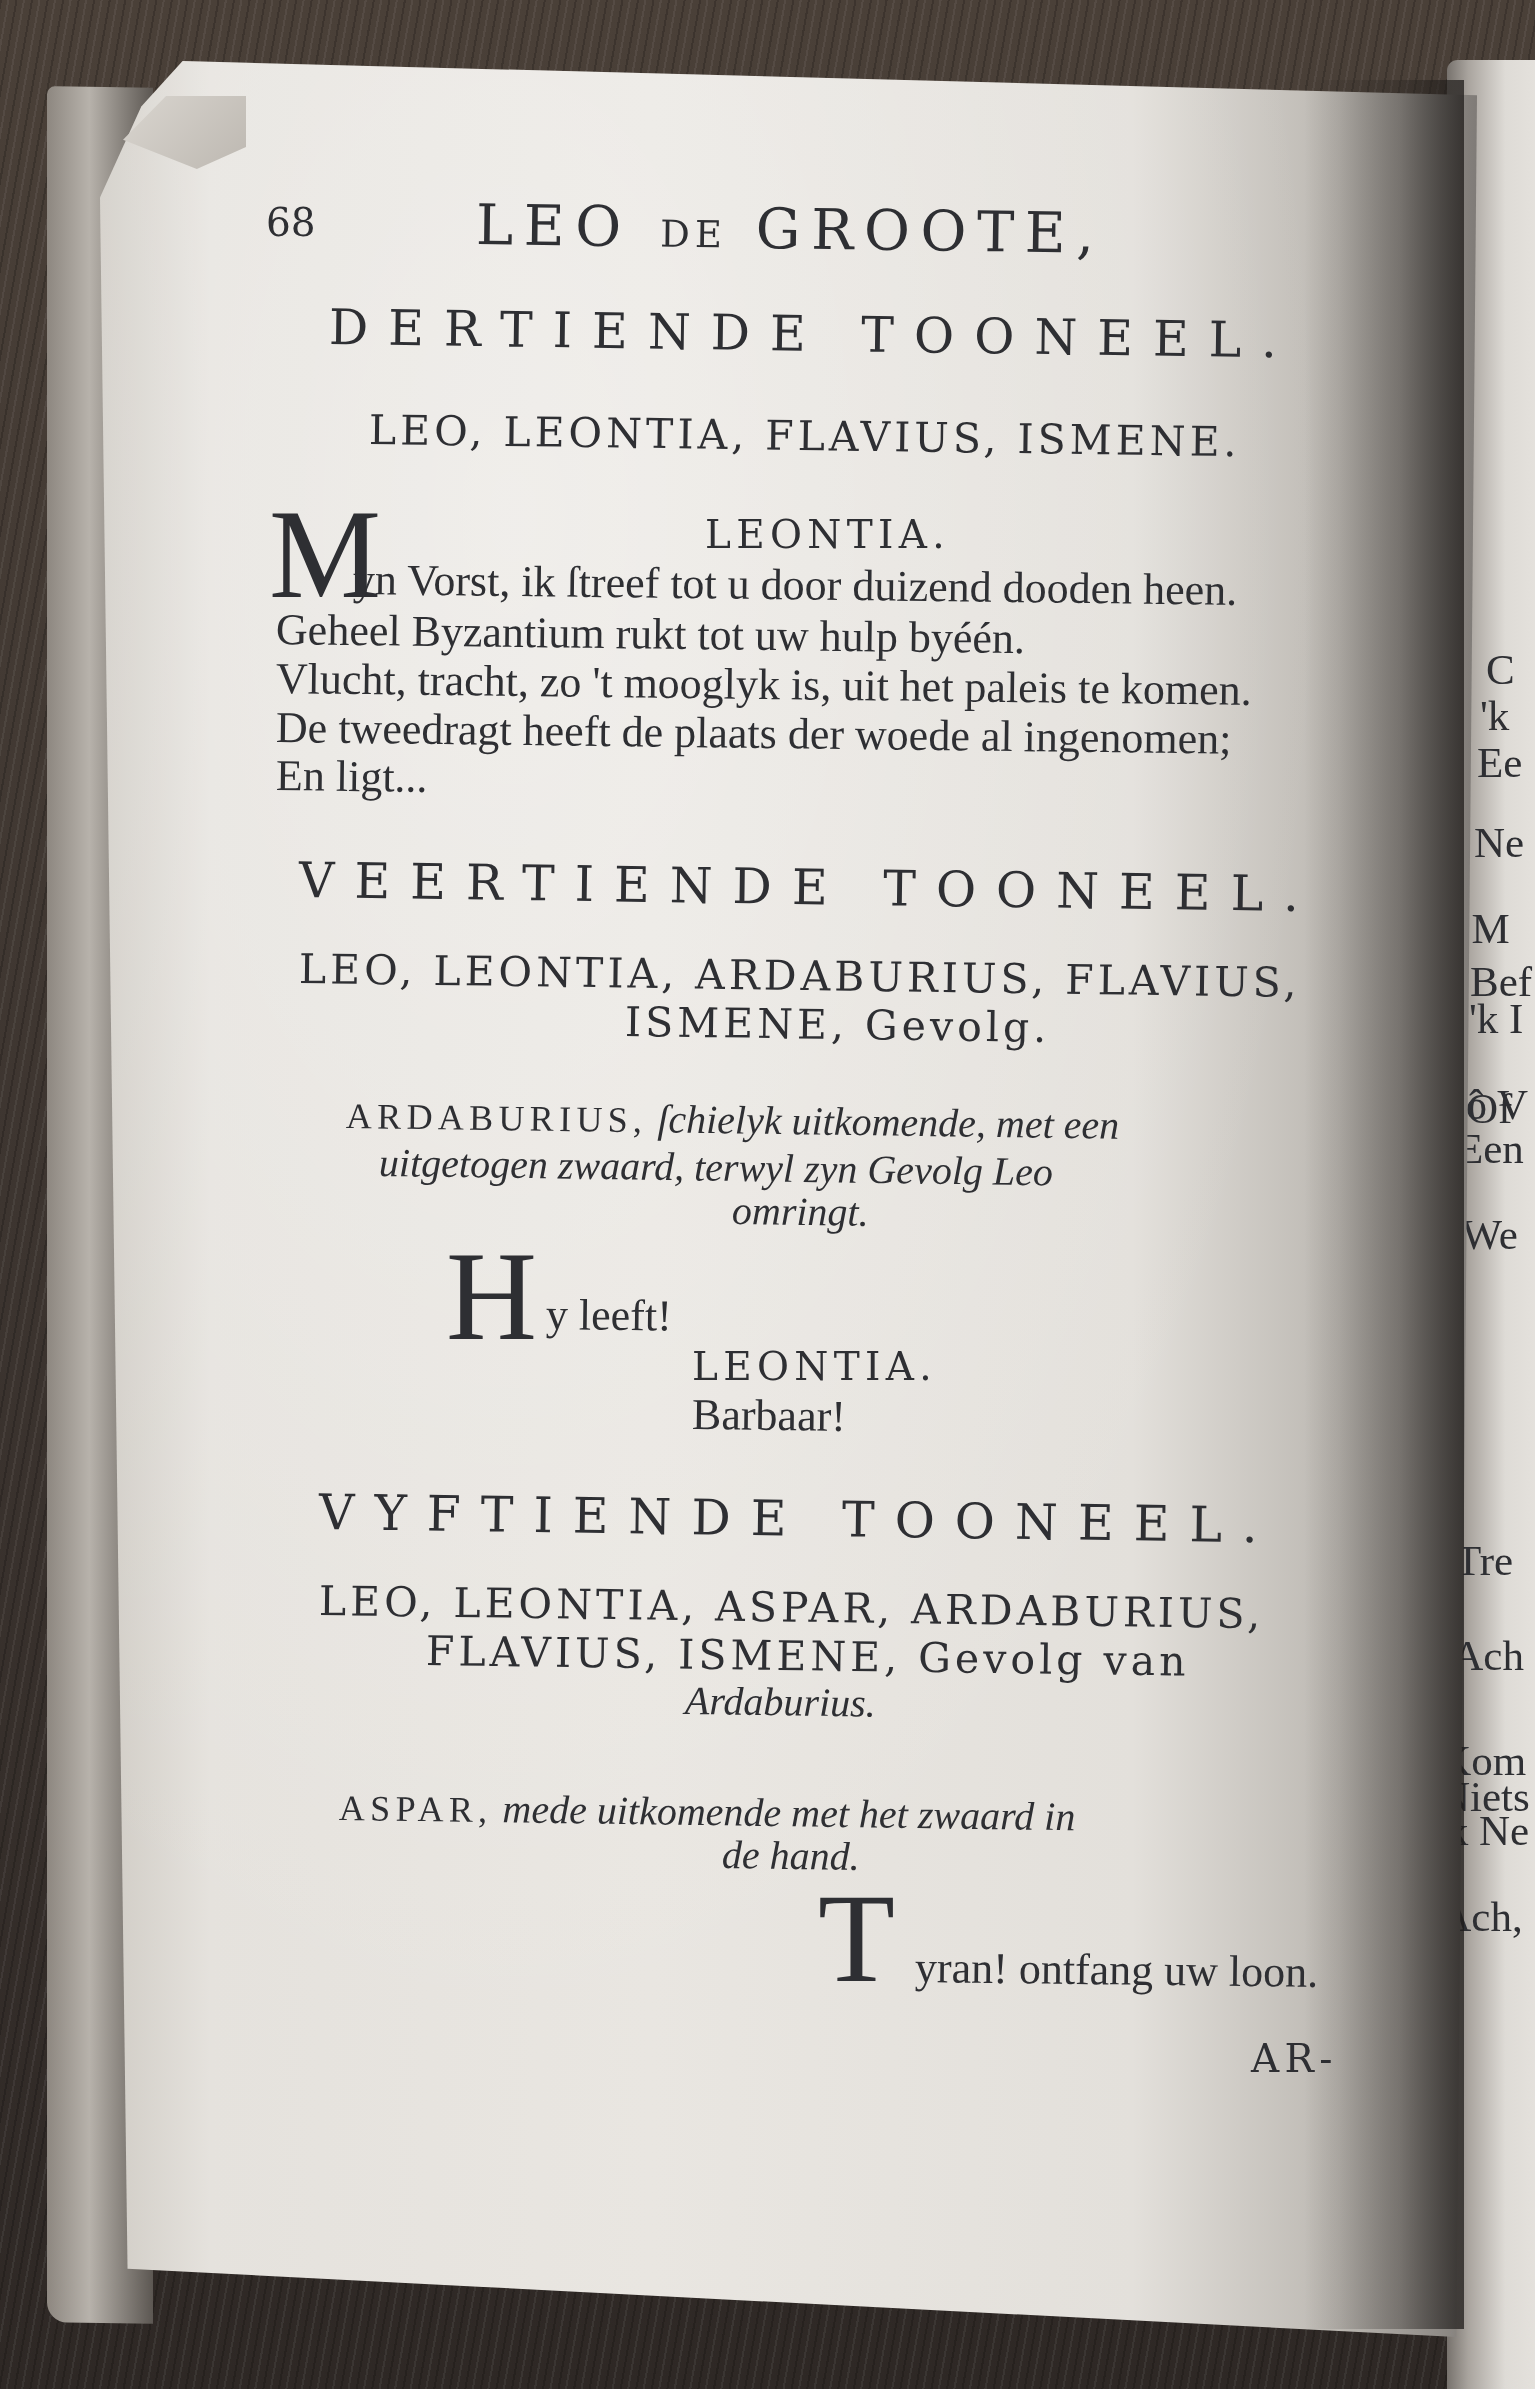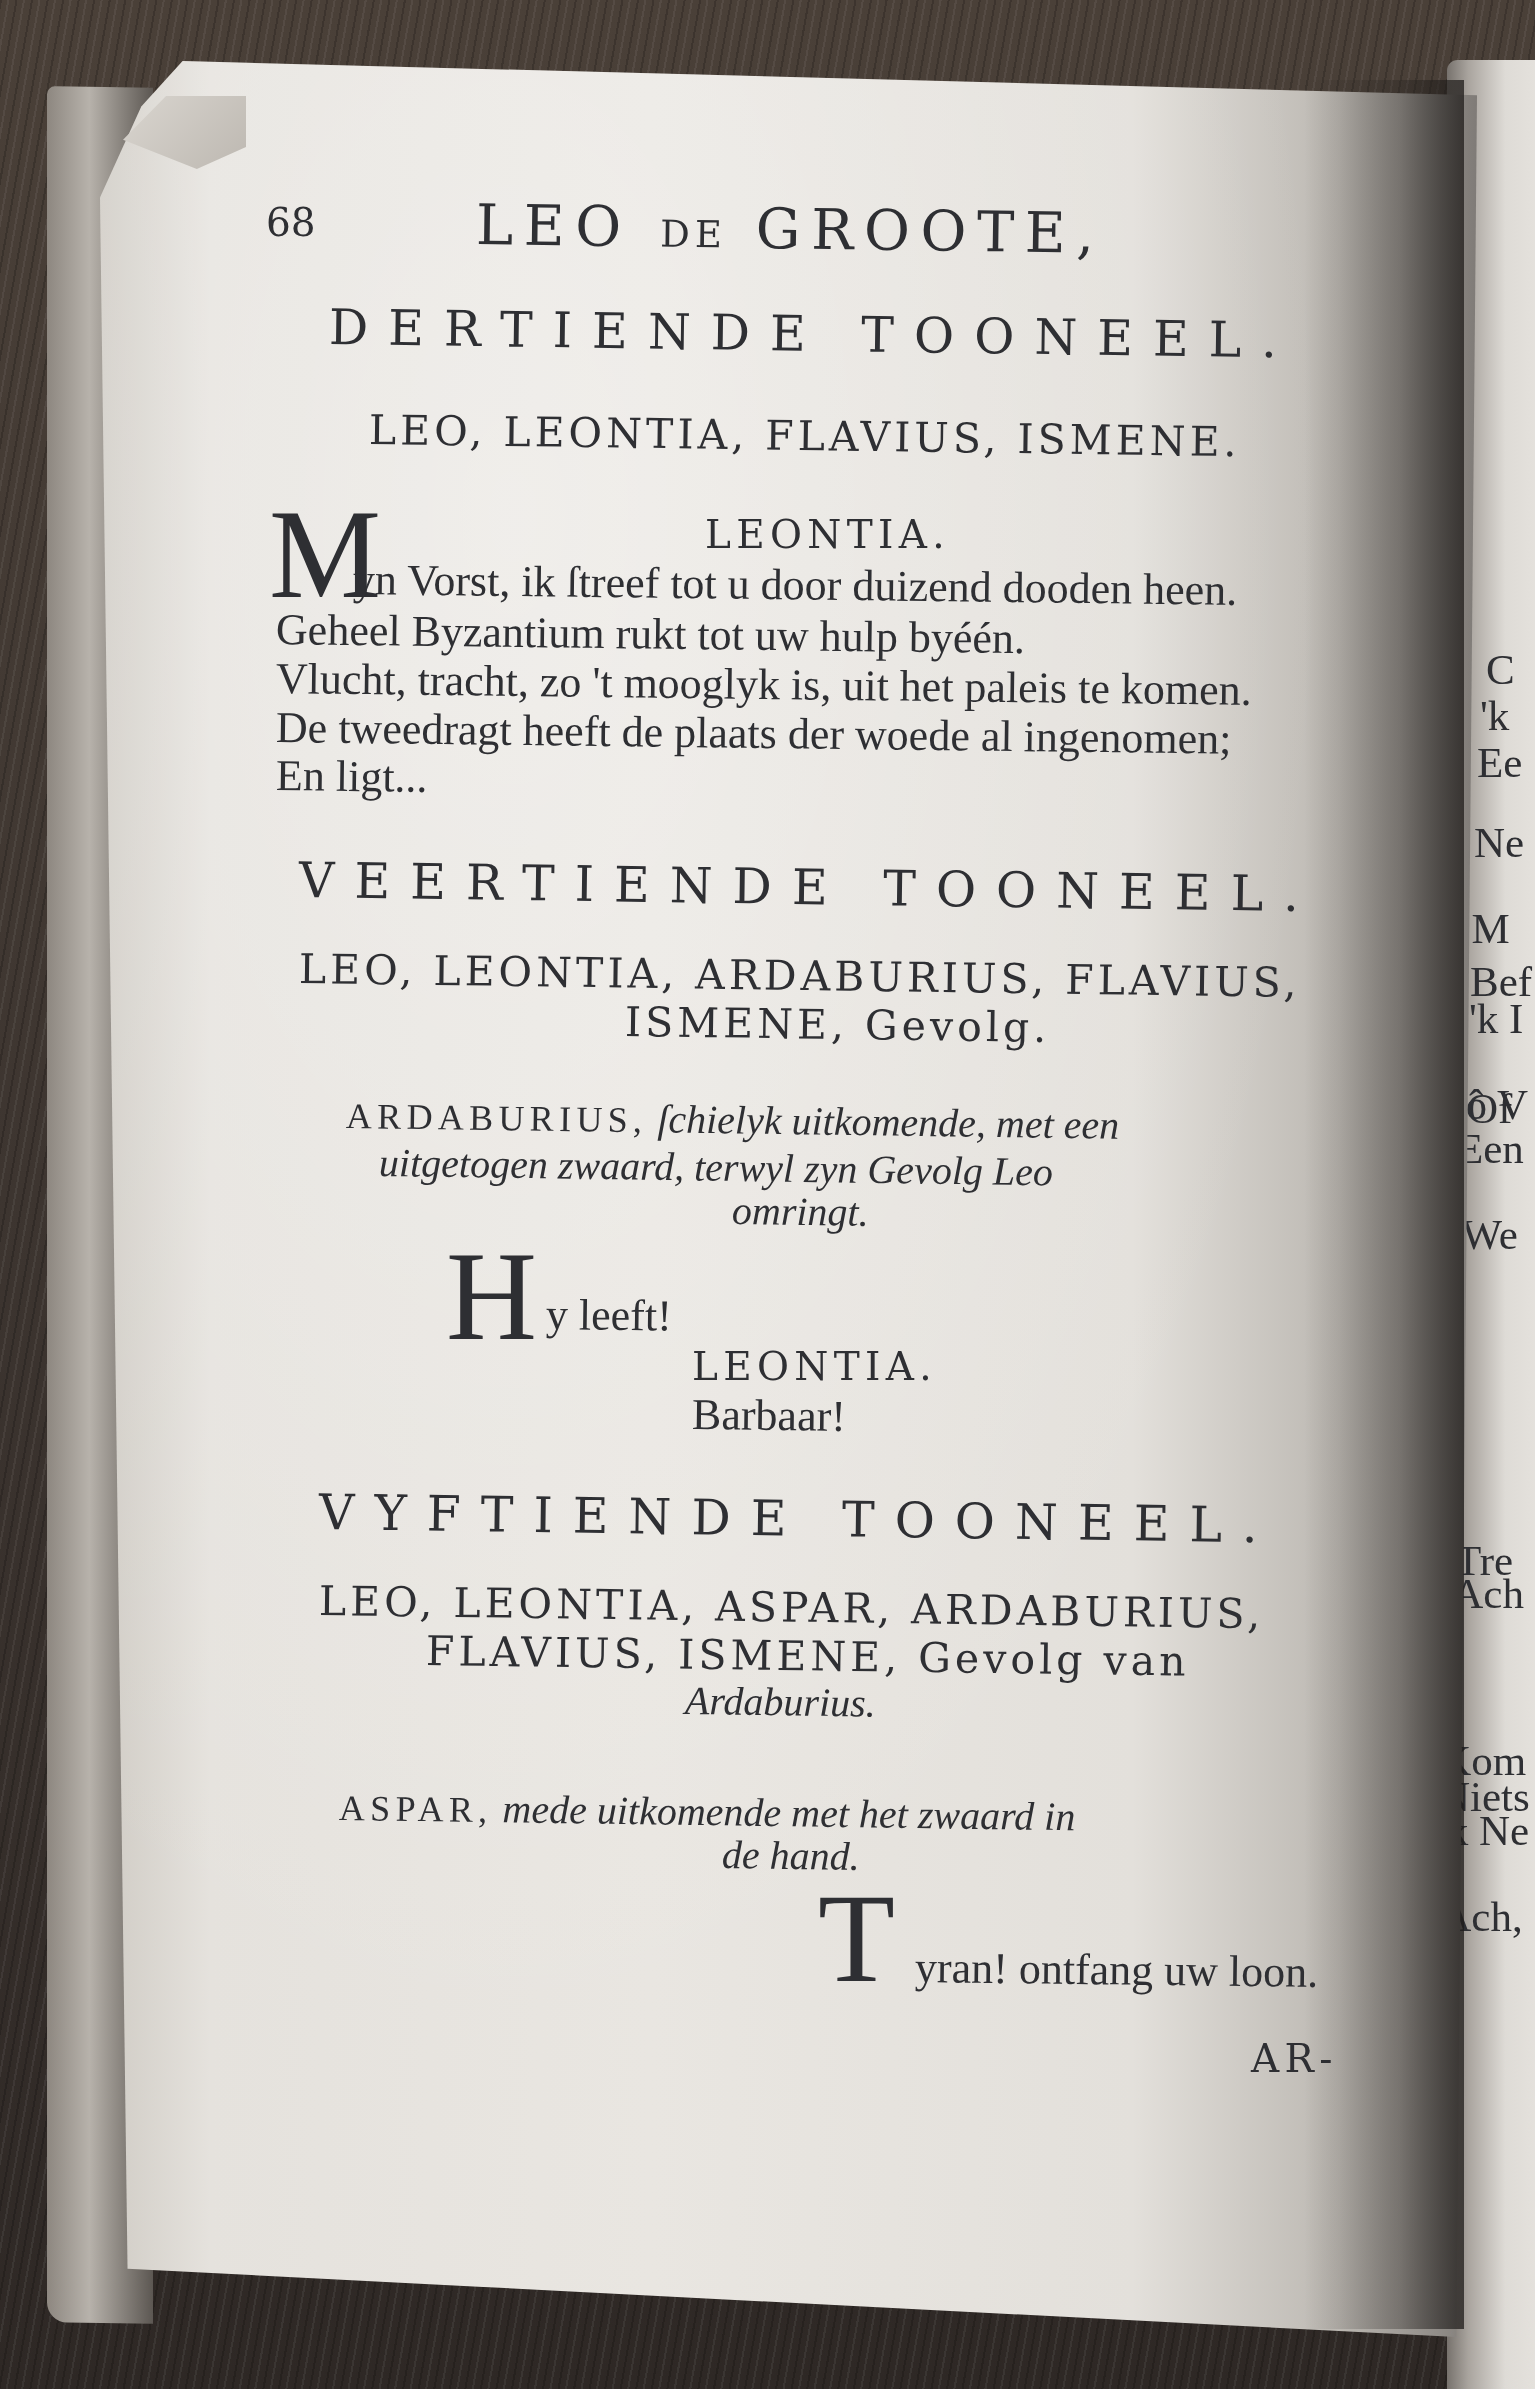--- a/index.html
+++ b/index.html
@@ -61,21 +61,21 @@
   <div class="text right-text" style="left:30px;top:679px;">Ee</div>
   <div class="text right-text" style="left:27px;top:759px;">Ne</div>
   <div class="text right-text" style="left:24.6px;top:845px;">M</div>
   <div class="text right-text" style="left:23px;top:892px;margin-top:6px;">Bef</div>
   <div class="text right-text" style="left:22px;top:935px;text-align:center;">'k I</div>
   <div class="text right-text" style="left:20px;top:1025px;">Of</div>
   <div class="text right-text" style="left:18.6px;top:1021px;">ô V</div>
   <div class="text right-text" style="left:10px;top:1065px;">Een</div>
   <div class="text right-text" style="left:14.6px;top:1151px;">We</div>
   <div class="text right-text" style="left:8px;top:1477px;">Tre</div>
-  <div class="text right-text" style="left:5.3px;top:1510px;">Ach</div>
+  <div class="text right-text" style="left:5.3px;top:1572px;">Ach</div>
   <div class="text right-text" style="left:-6.7px;top:1677px;">Kom</div>
   <div class="text right-text" style="left:-8px;top:1713px;">Niets</div>
   <div class="text right-text" style="left:-8px;top:1747px;">'k Ne</div>
   <div class="text right-text" style="left:-6.7px;top:1833px;">Ach,</div>
 </div>
 
 <div class="left-page"></div>
 <div class="corner-fold"></div>
 
 <div class="text page-number">68</div>

